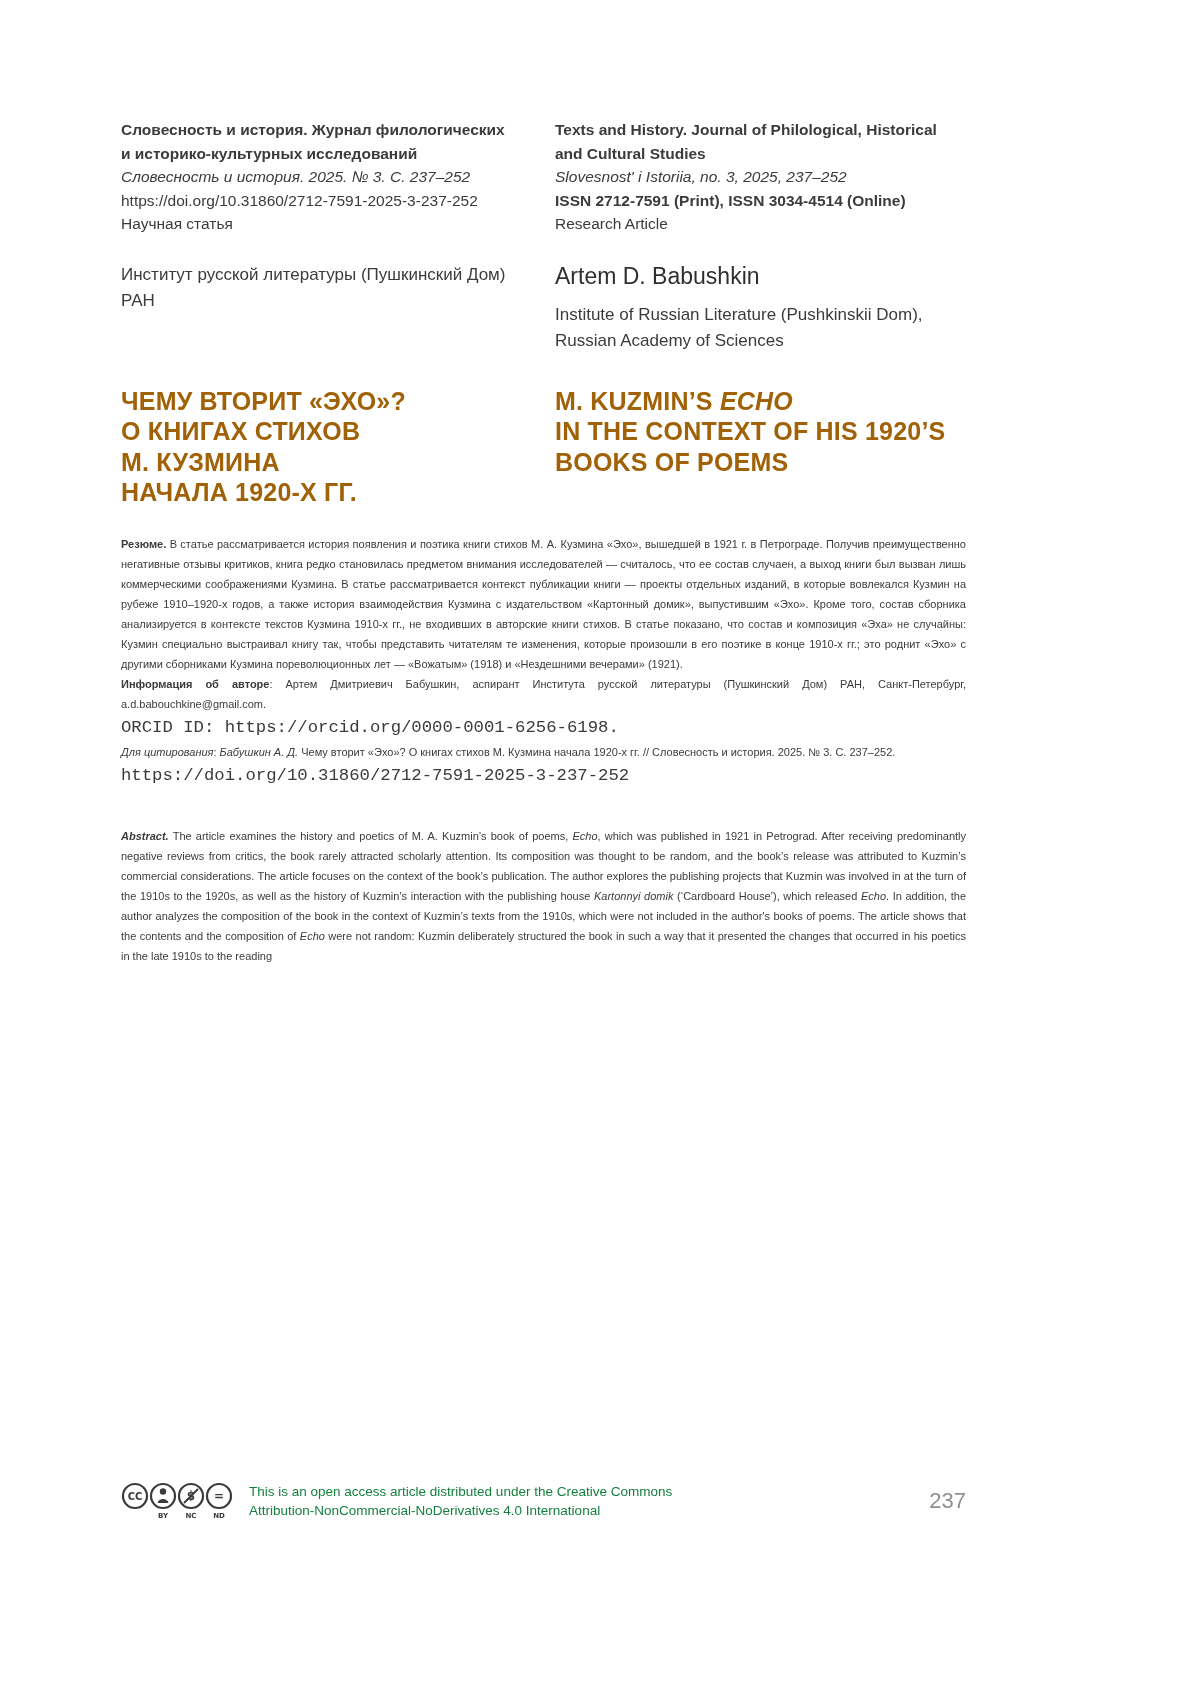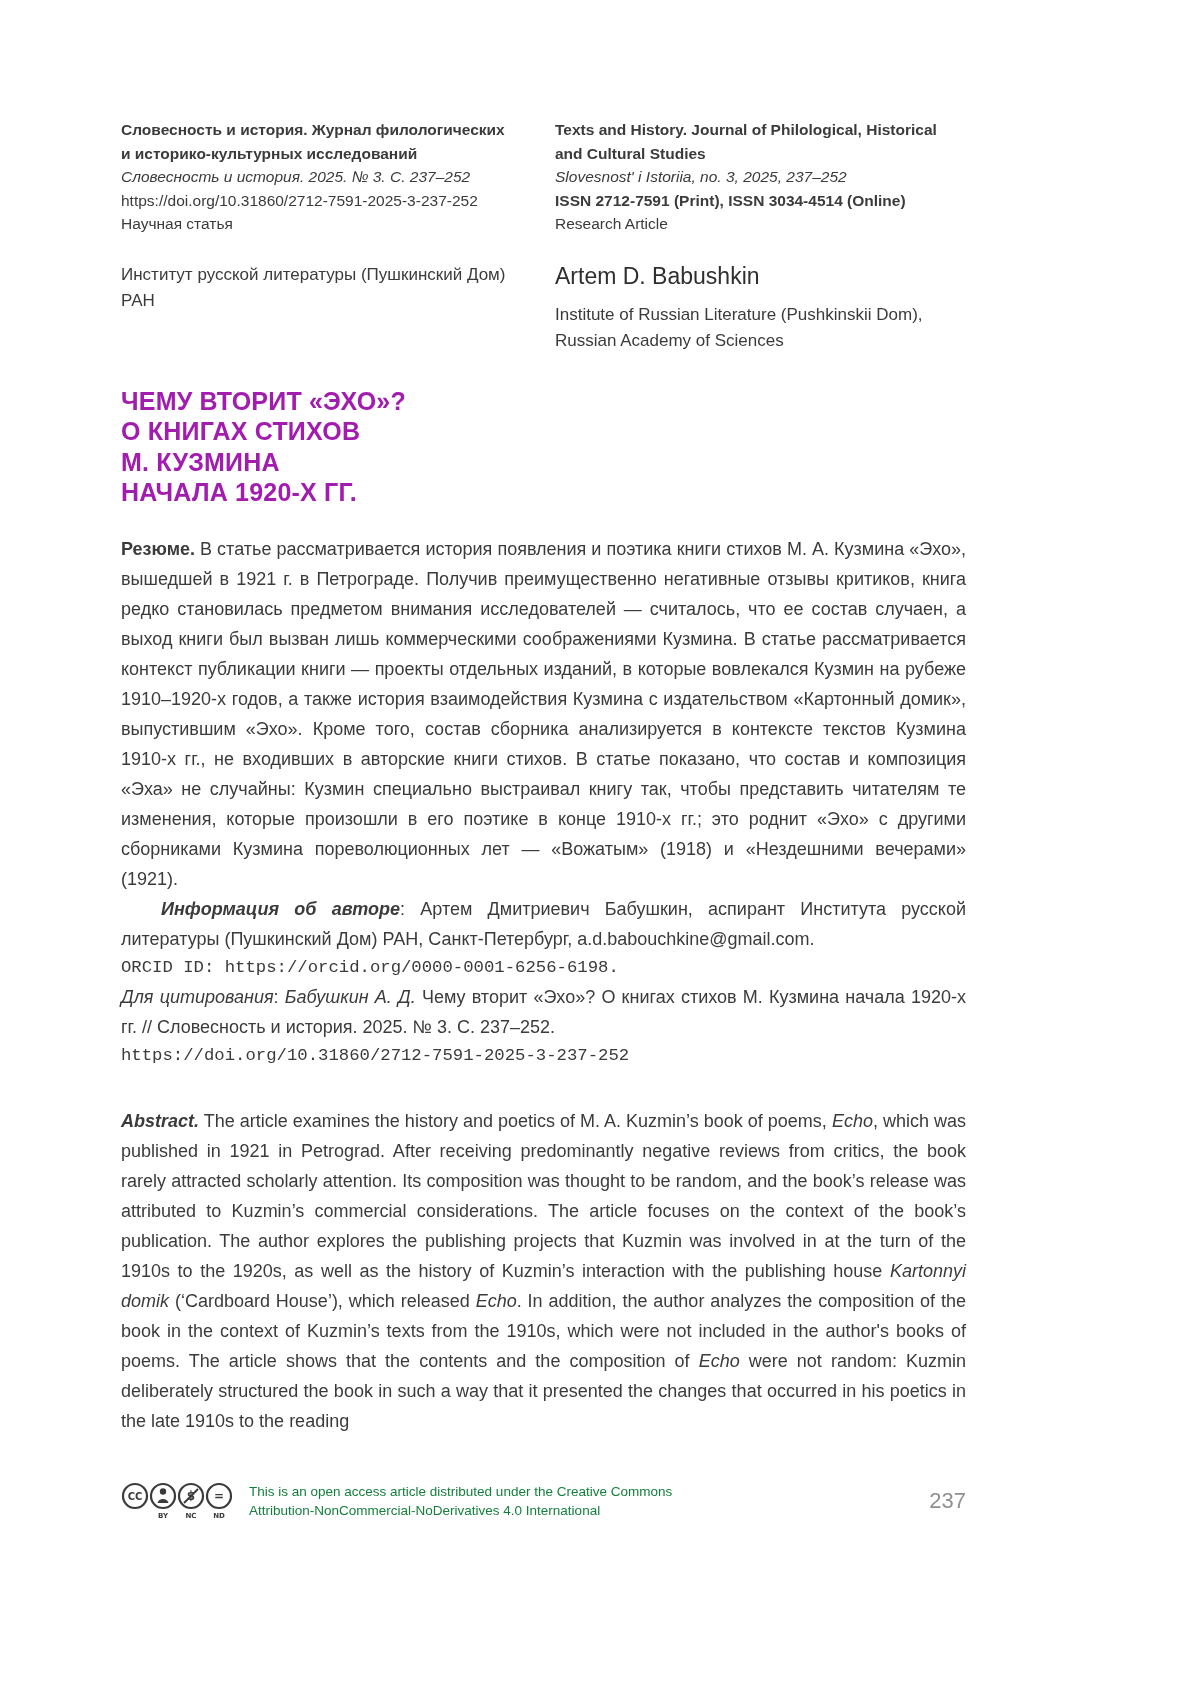--- a/index.html
+++ b/index.html
@@ -22,24 +22,24 @@
     grid-template-columns: 389px 411px;
     column-gap: 45px;
   }
   .hp { font-size: 15.5px; line-height: 23.5px; margin: 0; }
   .bold { font-weight: 700; }
   .italic { font-style: italic; }
   .authors { margin-top: 26px; }
   .author-name { font-size: 23px; line-height: 28px; margin: 0 0 12px 0; font-weight: 400; color: #2f2f2f; }
   .affiliation { font-size: 17px; line-height: 26px; margin: 0; }
   .titles { margin-top: 32px; }
-  .title { font-size: 25px; line-height: 30.5px; font-weight: 700; color: #a21caf; margin: 0; letter-spacing: 0.2px; }
+  .title { font-size: 25px; line-height: 30.5px; font-weight: 700; color: #a16207; margin: 0; letter-spacing: 0.2px; }
   .tline { display: block; }
   .body-block { margin-top: 26px; }
-  .para { font-size: 18px; line-height: 30px; text-align: justify; margin: 0; }
+  .para { font-size: 11px; line-height: 20px; text-align: justify; margin: 0; }
   .para-plain { font-size: 17.3px; line-height: 28px; margin: 0; font-family: Liberation Mono, monospace; }
   .en-block { margin-top: 36px; }
   .footer {
     position: absolute;
     left: 121px;
     right: 234px;
     top: 1482px;
     display: flex;
     align-items: flex-start;
   }
@@ -81,25 +81,30 @@
     </div>
   </section>
 
   <section class="two-col titles">
     <h1 class="title">
       <span class="tline">ЧЕМУ ВТОРИТ «ЭХО»?</span>
       <span class="tline">О КНИГАХ СТИХОВ</span>
       <span class="tline">М. КУЗМИНА</span>
       <span class="tline">НАЧАЛА 1920-Х ГГ.</span>
     </h1>
+    <h1 class="title">
+      <span class="tline"><span>M. KUZMIN’S </span><span style="font-style: italic;">ECHO</span></span>
+      <span class="tline">IN THE CONTEXT OF HIS 1920’S</span>
+      <span class="tline">BOOKS OF POEMS</span>
+    </h1>
   </section>
 
   <section class="body-block">
     <p class="para"><span style="font-weight: 700;">Резюме.</span><span> В статье рассматривается история появления и поэтика книги стихов М. А. Кузмина «Эхо», вышедшей в 1921 г. в Петрограде. Получив преимущественно негативные отзывы критиков, книга редко становилась предметом внимания исследователей — считалось, что ее состав случаен, а выход книги был вызван лишь коммерческими соображениями Кузмина. В статье рассматривается контекст публикации книги — проекты отдельных изданий, в которые вовлекался Кузмин на рубеже 1910–1920-х годов, а также история взаимодействия Кузмина с издательством «Картонный домик», выпустившим «Эхо». Кроме того, состав сборника анализируется в контексте текстов Кузмина 1910-х гг., не входивших в авторские книги стихов. В статье показано, что состав и композиция «Эха» не случайны: Кузмин специально выстраивал книгу так, чтобы представить читателям те изменения, которые произошли в его поэтике в конце 1910-х гг.; это роднит «Эхо» с другими сборниками Кузмина пореволюционных лет — «Вожатым» (1918) и «Нездешними вечерами» (1921).</span></p>
-    <p class="para"><span style="font-weight: 700; font-style: italic; margin-left: 40px;">Информация об авторе</span><span>: Артем Дмитриевич Бабушкин, аспирант Института русской литературы (Пушкинский Дом) РАН, Санкт-Петербург, a.d.babouchkine@gmail.com.</span></p>
+    <p class="para"><span style="font-weight: 700; ">Информация об авторе</span><span>: Артем Дмитриевич Бабушкин, аспирант Института русской литературы (Пушкинский Дом) РАН, Санкт-Петербург, a.d.babouchkine@gmail.com.</span></p>
     <p class="para-plain">ORCID ID: https://orcid.org/0000-0001-6256-6198.</p>
     <p class="para"><span style="font-weight: 400; font-style: italic;">Для цитирования</span><span>: </span><span style="font-style: italic;">Бабушкин А. Д.</span><span> Чему вторит «Эхо»? О книгах стихов М. Кузмина начала 1920-х гг. // Словесность и история. 2025. № 3. С. 237–252.</span></p>
     <p class="para-plain">https://doi.org/10.31860/2712-7591-2025-3-237-252</p>
   </section>
 
   <section class="en-block">
     <p class="para"><span style="font-weight: 700; font-style: italic;">Abstract.</span><span> The article examines the history and poetics of M. A. Kuzmin’s book of poems, </span><span style="font-style: italic;">Echo</span><span>, which was published in 1921 in Petrograd. After receiving predominantly negative reviews from critics, the book rarely attracted scholarly attention. Its composition was thought to be random, and the book’s release was attributed to Kuzmin’s commercial considerations. The article focuses on the context of the book’s publication. The author explores the publishing projects that Kuzmin was involved in at the turn of the 1910s to the 1920s, as well as the history of Kuzmin’s interaction with the publishing house </span><span style="font-style: italic;">Kartonnyi domik</span><span> (‘Cardboard House’), which released </span><span style="font-style: italic;">Echo</span><span>. In addition, the author analyzes the composition of the book in the context of Kuzmin’s texts from the 1910s, which were not included in the author's books of poems. The article shows that the contents and the composition of </span><span style="font-style: italic;">Echo</span><span> were not random: Kuzmin deliberately structured the book in such a way that it presented the changes that occurred in his poetics in the late 1910s to the reading</span></p>
   </section>
 
   <footer class="footer">

